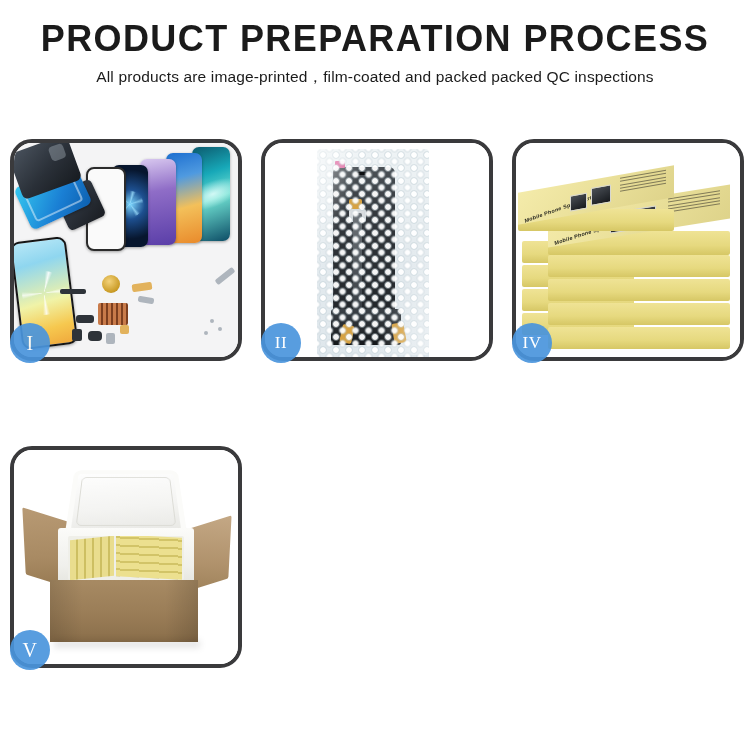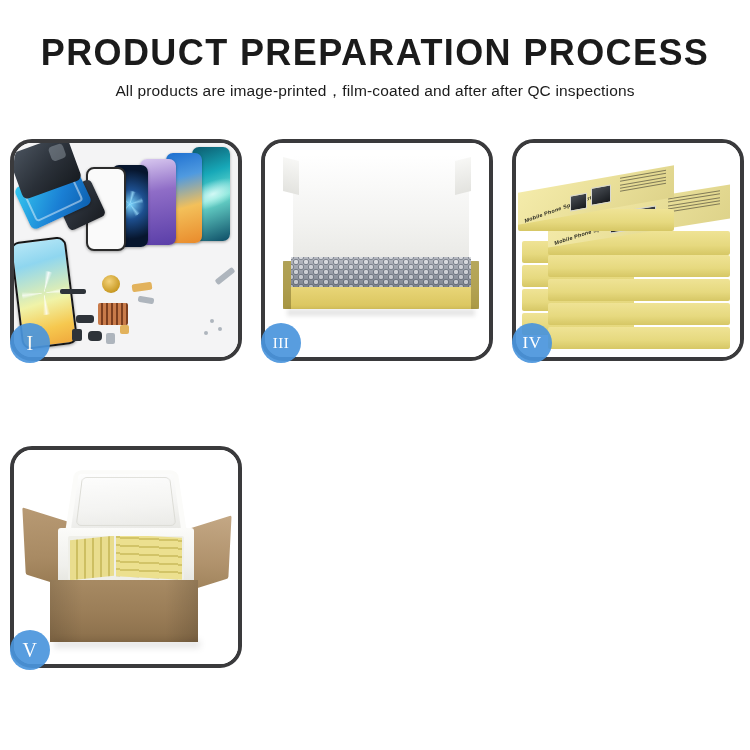--- a/index.html
+++ b/index.html
@@ -11,21 +11,21 @@
     width: 750px;
     height: 750px;
     font-family: "Liberation Sans", sans-serif;
     overflow: hidden;
     position: relative;
   }
 
   
   .header {
     width: 750px;
-    padding-top: 34px;
+    padding-top: 20px;
     text-align: center;
   }
   .title {
     font-family: "Liberation Sans", sans-serif;
     font-size: 36px;
     font-weight: bold;
     letter-spacing: 1.4px;
     color: #1b1b1b;
     line-height: 1.05;
     white-space: nowrap;
@@ -389,21 +389,21 @@
     position:absolute; left:62px; top:168px; width:15px; height:16px;
     background: rgba(130,104,70,.45); transform: skewY(13deg);
   }
   .p6-shadow { position:absolute; left:28px; top:182px; width:166px; height:9px; background:rgba(0,0,0,.08); filter: blur(3px); }
 </style>
 </head>
 <body>
 
 <div class="header">
   <div class="title">PRODUCT PREPARATION PROCESS</div>
-  <div class="subtitle">All products are image-printed，film-coated and after after QC inspections</div>
+  <div class="subtitle">All products are image-printed，film-coated and packed packed QC inspections</div>
 </div>
 
 <div class="grid">
 
   <div class="panel">
     <div class="panel-inner">
       <div class="photo">
         <div class="p1-bg"></div>
         <div class="ph ph-g"></div>
         <div class="ph ph-f"></div>
@@ -426,39 +426,40 @@
         <div class="prt silver" style="left:124px;top:154px;width:16px;height:6px;transform:rotate(10deg);"></div>
         <div class="prt silver" style="left:196px;top:176px;width:4px;height:4px;border-radius:50%;"></div>
         <div class="prt silver" style="left:204px;top:184px;width:4px;height:4px;border-radius:50%;"></div>
         <div class="prt silver" style="left:190px;top:188px;width:4px;height:4px;border-radius:50%;"></div>
         <div class="prt silver" style="left:200px;top:130px;width:22px;height:6px;transform:rotate(-38deg);"></div>
       </div>
     </div>
     <div class="badge">I</div>
   </div>
 
-
   <div class="panel">
     <div class="panel-inner">
       <div class="photo">
-        <div class="p3-bg"></div>
-        <div class="p3-lid"></div>
-        <div class="p3-lid-flapL"></div>
-        <div class="p3-lid-flapR"></div>
-        <div class="p3-tray"></div>
-        <div class="p3-tray-edgeL"></div>
-        <div class="p3-tray-edgeR"></div>
-        <div class="p3-tray-inner">
-          <div class="p3-bubblefill"></div>
-        </div>
-        <div class="p3-shadow"></div>
+        <div class="p2-bg"></div>
+        <div class="bubblebag"></div>
+        <div class="p2-screen"></div>
+        <div class="p2-pink"></div>
+        <div class="p2-gold1"></div>
+        <div class="p2-connector"></div>
+        <div class="p2-flexcable"></div>
+        <div class="p2-bottomparts"></div>
+        <div class="p2-gold2"></div>
+        <div class="p2-gold3"></div>
+        <div class="bubbles" style="left:52px;top:6px;width:112px;height:212px;position:absolute;"></div>
+        <div class="p2-sheen"></div>
       </div>
     </div>
-    <div class="badge xwide">III</div>
+    <div class="badge wide">II</div>
   </div>
+
 
   <div class="panel">
     <div class="panel-inner">
       <div class="photo">
         <div class="p4-bg"></div>
         <div class="p4-stack">
 
           <div class="p4-box" style="left:4px; top:152px; width:112px; height:22px;"></div>
           <div class="p4-box" style="left:4px; top:128px; width:112px; height:22px;"></div>
           <div class="p4-box" style="left:4px; top:104px; width:112px; height:22px;"></div>

